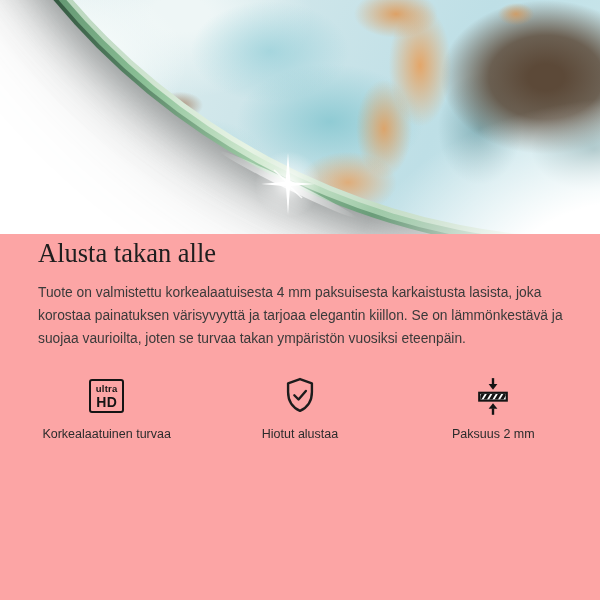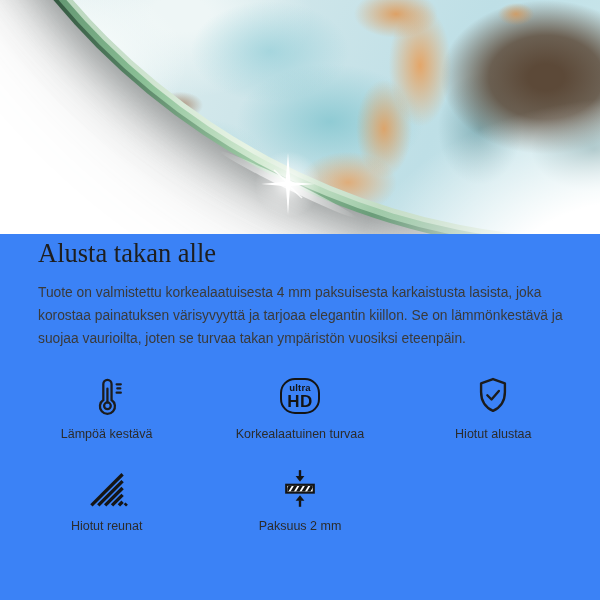--- a/index.html
+++ b/index.html
@@ -1,16 +1,16 @@
 <!DOCTYPE html>
 <html lang="fi"><head>
 <meta charset="utf-8">
 <style>
   html,body{margin:0;padding:0;background:#fff;}
-  .page{position:relative;width:600px;height:600px;background:#3b82f6;overflow:hidden;
+  .page{position:relative;width:600px;height:600px;background:#fca5a5;overflow:hidden;
         font-family:"Liberation Sans",sans-serif;color:#2d2d2d;}
 
   
   .hero{position:relative;width:600px;height:234px;overflow:hidden;background:#fff;}
   .glass-shadow{position:absolute;left:-96px;top:-1138px;width:1378px;height:1378px;
         border-radius:50%;background:transparent;
         box-shadow:0 24px 48px rgba(96,102,102,.50), 0 48px 90px rgba(120,126,126,.30),
                    -22px 16px 46px rgba(108,114,114,.35);}
   .edge-dark{position:absolute;inset:0;
         background:linear-gradient(115deg,#2d4f39 4%,#527e60 22%,#9cc9a4 46%,#5d916e 72%,#35593f 96%);
@@ -51,24 +51,24 @@
   .title{margin:2px 38px 0;font-family:"Liberation Serif","DejaVu Serif",serif;
          font-weight:400;font-size:26.5px;line-height:34px;color:#1e1e1e;white-space:nowrap;}
   .title span{display:block;}
   .desc{margin:11px 38px 0;width:530px;font-size:13.8px;line-height:23px;color:#3a3a3a;}
 
   
   .features{display:grid;grid-template-columns:repeat(3,1fr);row-gap:24px;margin:23px 10px 0;}
   .feature{display:flex;flex-direction:column;align-items:center;text-align:center;}
   .icon-wrap{height:46px;display:flex;align-items:center;justify-content:center;}
   .feature-label{margin-top:8px;font-size:12.5px;color:#2b2b2b;}
-  .hd-box{border:2.5px solid #141414;border-radius:15px;padding:3px 5px 2px;line-height:1;
+  .hd-box{border:2.5px solid #141414;border-radius:3px;padding:3px 5px 2px;line-height:1;
           text-align:center;color:#141414;}
   .hd-box .t1{display:block;font-size:9.5px;font-weight:700;letter-spacing:.2px;}
-  .hd-box .t2{display:block;font-size:17px;font-weight:700;letter-spacing:.4px;margin-top:1px;}
+  .hd-box .t2{display:block;font-size:14px;font-weight:700;letter-spacing:.4px;margin-top:1px;}
 </style>
 </head>
 <body>
 
 <div class="page">
 
   <div class="hero">
     <div class="glass-shadow"></div>
     <div class="edge-dark"></div>
     <div class="edge-green"></div>
@@ -92,33 +92,20 @@
   </div>
 
   <h1 class="title">
     <span>Alusta takan alle</span>
   </h1>
 
   <p class="desc">Tuote on valmistettu korkealaatuisesta 4 mm paksuisesta karkaistusta lasista, joka korostaa painatuksen värisyvyyttä ja tarjoaa elegantin kiillon. Se on lämmönkestävä ja suojaa vaurioilta, joten se turvaa takan ympäristön vuosiksi eteenpäin.</p>
 
   <div class="features">
 
-    <div class="feature">
-      <div class="icon-wrap">
-        <svg width="42" height="42" viewBox="0 0 48 48">
-          <g fill="none" stroke="#1c1c1c" stroke-width="2.6" stroke-linecap="round">
-            <path d="M19.8 28.6V10.2a4.7 4.7 0 0 1 9.4 0v18.4a8.6 8.6 0 1 1-9.4 0z"></path>
-            <circle cx="24.5" cy="35.2" r="3.8"></circle>
-            <path d="M24.5 31.4V15.6"></path>
-            <path d="M35 10.6h4.8M35.8 15.4h3.4M35 20.2h4.8"></path>
-          </g>
-        </svg>
-      </div>
-      <div class="feature-label">Lämpöä kestävä</div>
-    </div>
 
     <div class="feature">
       <div class="icon-wrap">
         <div class="hd-box">
           <span class="t1">ultra</span>
           <span class="t2">HD</span>
         </div>
       </div>
       <div class="feature-label">Korkealaatuinen turvaa</div>
     </div>
@@ -129,35 +116,20 @@
           <g fill="none" stroke="#1c1c1c" stroke-width="2.6" stroke-linejoin="round" stroke-linecap="round">
             <path d="M24 5.5 L37 10.2 V19.5 C37 29.8 31.6 36.6 24 40.2 C16.4 36.6 11 29.8 11 19.5 V10.2 Z"></path>
             <path d="M17.8 23.2l4.6 4.6 8-9.3"></path>
           </g>
         </svg>
       </div>
       <div class="feature-label">Hiotut alustaa</div>
     </div>
 
 
-    <div class="feature">
-      <div class="icon-wrap">
-        <svg width="44" height="44" viewBox="0 0 48 48">
-          <g stroke="#151515" stroke-width="3.6" fill="none">
-            <path d="M7 43 L41 9"></path>
-            <path d="M14.5 43 L41 16.5"></path>
-            <path d="M22 43 L41 24"></path>
-            <path d="M29.5 43 L41 31.5"></path>
-            <path d="M37 43 L41 39"></path>
-            <path d="M43.5 43 L45.5 41"></path>
-          </g>
-        </svg>
-      </div>
-      <div class="feature-label">Hiotut reunat</div>
-    </div>
 
     <div class="feature">
       <div class="icon-wrap">
         <svg width="44" height="44" viewBox="0 0 48 48">
           <defs>
               <clipPath id="barclip">
                 <rect x="10.2" y="21.7" width="27.6" height="6.1"></rect>
               </clipPath>
             </defs>
           <rect x="9" y="20.5" width="30" height="8.5" fill="#fff" stroke="#141414" stroke-width="2.4"></rect>

